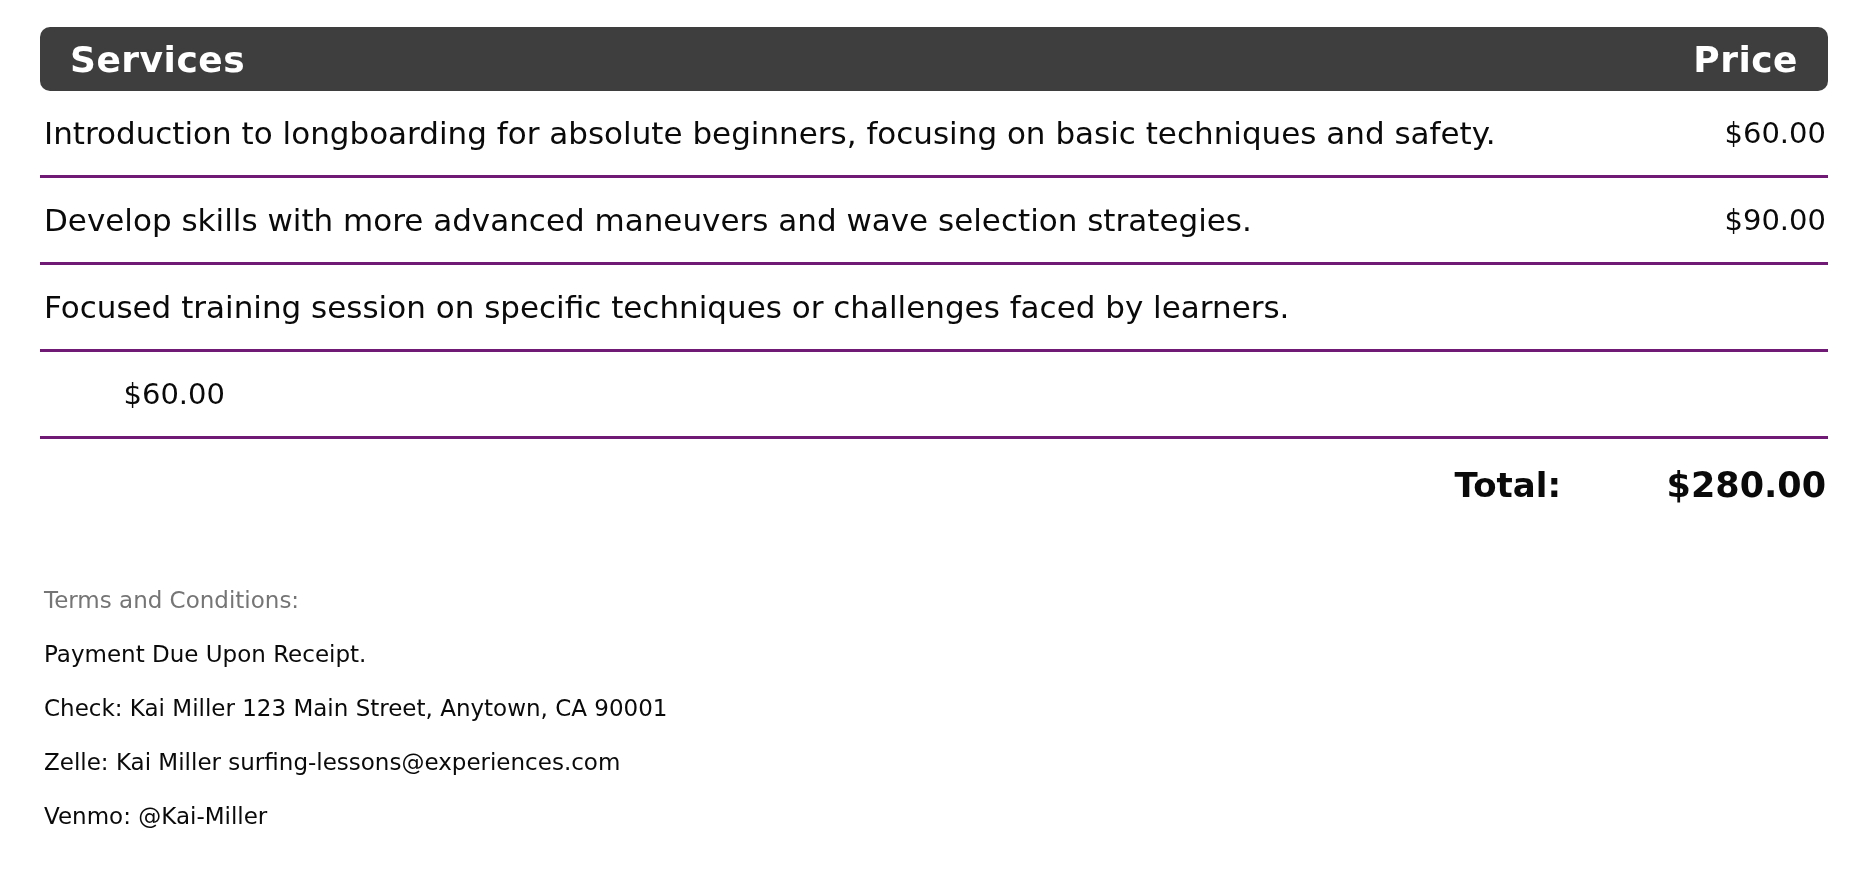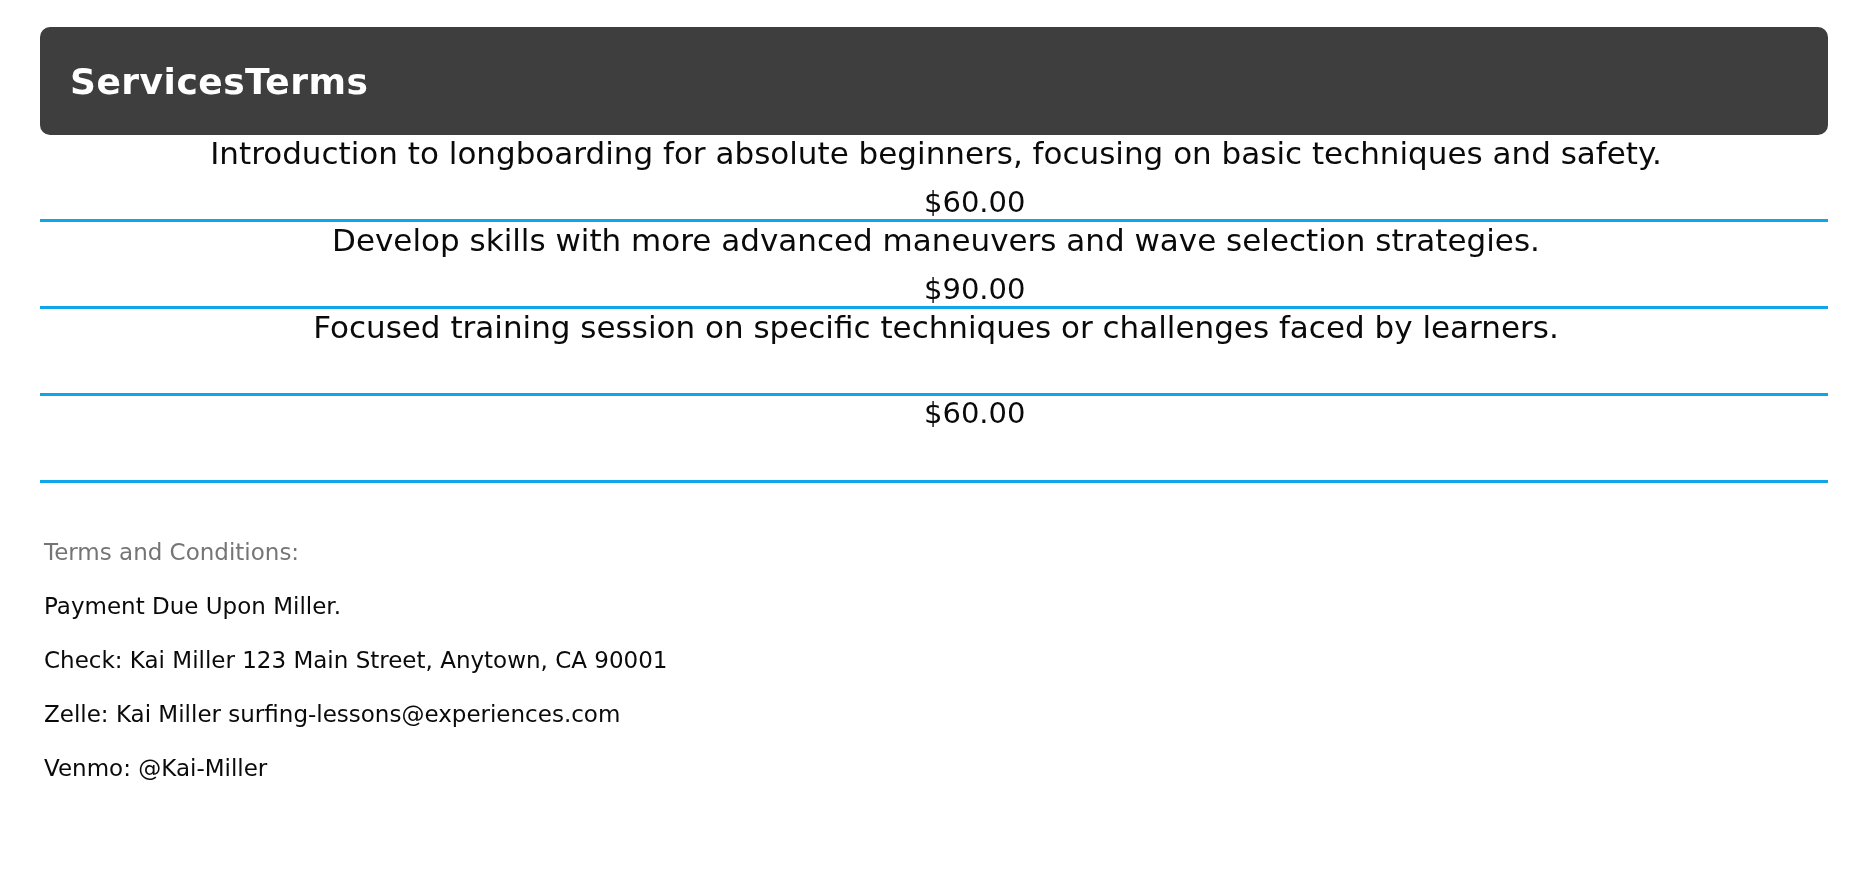--- a/index.html
+++ b/index.html
@@ -12,39 +12,39 @@
     width: 1868px;
     height: 870px;
     background: #ffffff;
     box-sizing: border-box;
     padding: 27px 40px 0 40px;
     overflow: hidden;
   }
   
   .table-header {
     display: flex;
+    justify-content: space-between;
     align-items: center;
     background: #3e3e3e;
     color: #ffffff;
     border-radius: 10px;
-    height: 108px;
+    height: 64px;
     padding: 0 30px;
     box-sizing: border-box;
     font-size: 36px;
     font-weight: bold;
     letter-spacing: 0.5px;
   }
   .row {
     display: flex;
     align-items: center;
     height: 84px;
-    border-bottom: 3px solid #0ea5e9;
+    border-bottom: 3px solid #701a75;
     color: #0a0a0a;
     font-size: 31px;
-    flex-direction: column;
   }
   .row .service {
     flex: 1;
     padding-left: 4px;
     white-space: nowrap;
     overflow: hidden;
   }
   .price {
     width: 185px;
     text-align: right;
@@ -87,45 +87,49 @@
 </style>
 </head>
 <body>
 
 <div class="page">
 
   <div class="services-table">
 
     <div class="table-header">
       <span>Services</span>
-      <span>Terms</span>
+      <span>Price</span>
     </div>
 
     <div class="row">
       <span class="service">Introduction to longboarding for absolute beginners, focusing on basic techniques and safety.</span>
       <span class="price">$60.00</span>
     </div>
 
     <div class="row">
       <span class="service">Develop skills with more advanced maneuvers and wave selection strategies.</span>
       <span class="price">$90.00</span>
     </div>
 
     <div class="row">
       <span class="service">Focused training session on specific techniques or challenges faced by learners.</span>
     </div>
 
     <div class="row">
       <span class="price">$60.00</span>
     </div>
 
+    <div class="total-row">
+      <span class="total-label">Total:</span>
+      <span class="price">$280.00</span>
+    </div>
 
   </div>
 
   <div class="terms">
     <div class="heading">Terms and Conditions:</div>
-    <div class="line">Payment Due Upon Miller.</div>
+    <div class="line">Payment Due Upon Receipt.</div>
     <div class="line">Check: Kai Miller 123 Main Street, Anytown, CA 90001</div>
     <div class="line">Zelle: Kai Miller surfing-lessons@experiences.com</div>
     <div class="line">Venmo: @Kai-Miller</div>
   </div>
 
 </div>
 
 </body></html>

